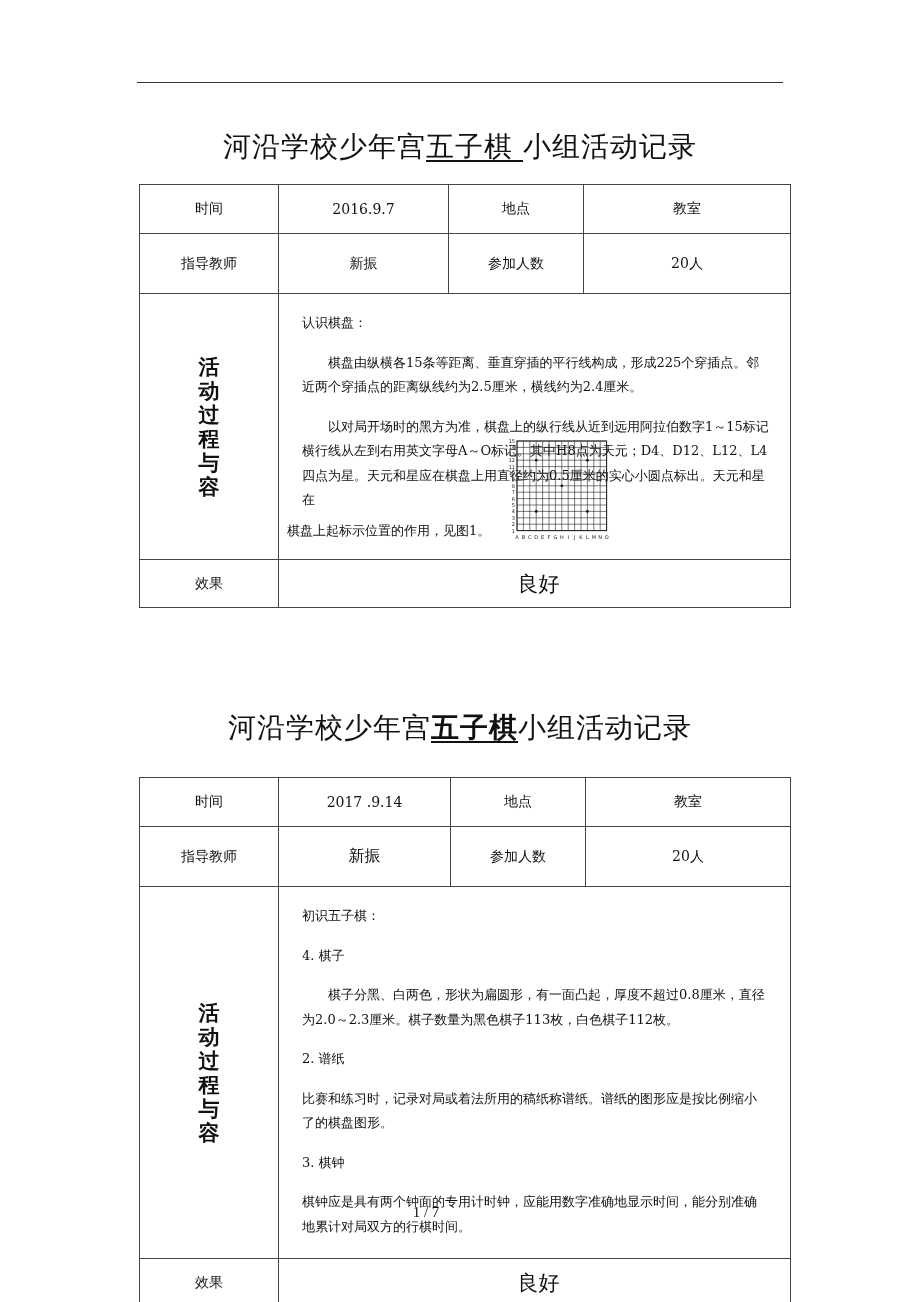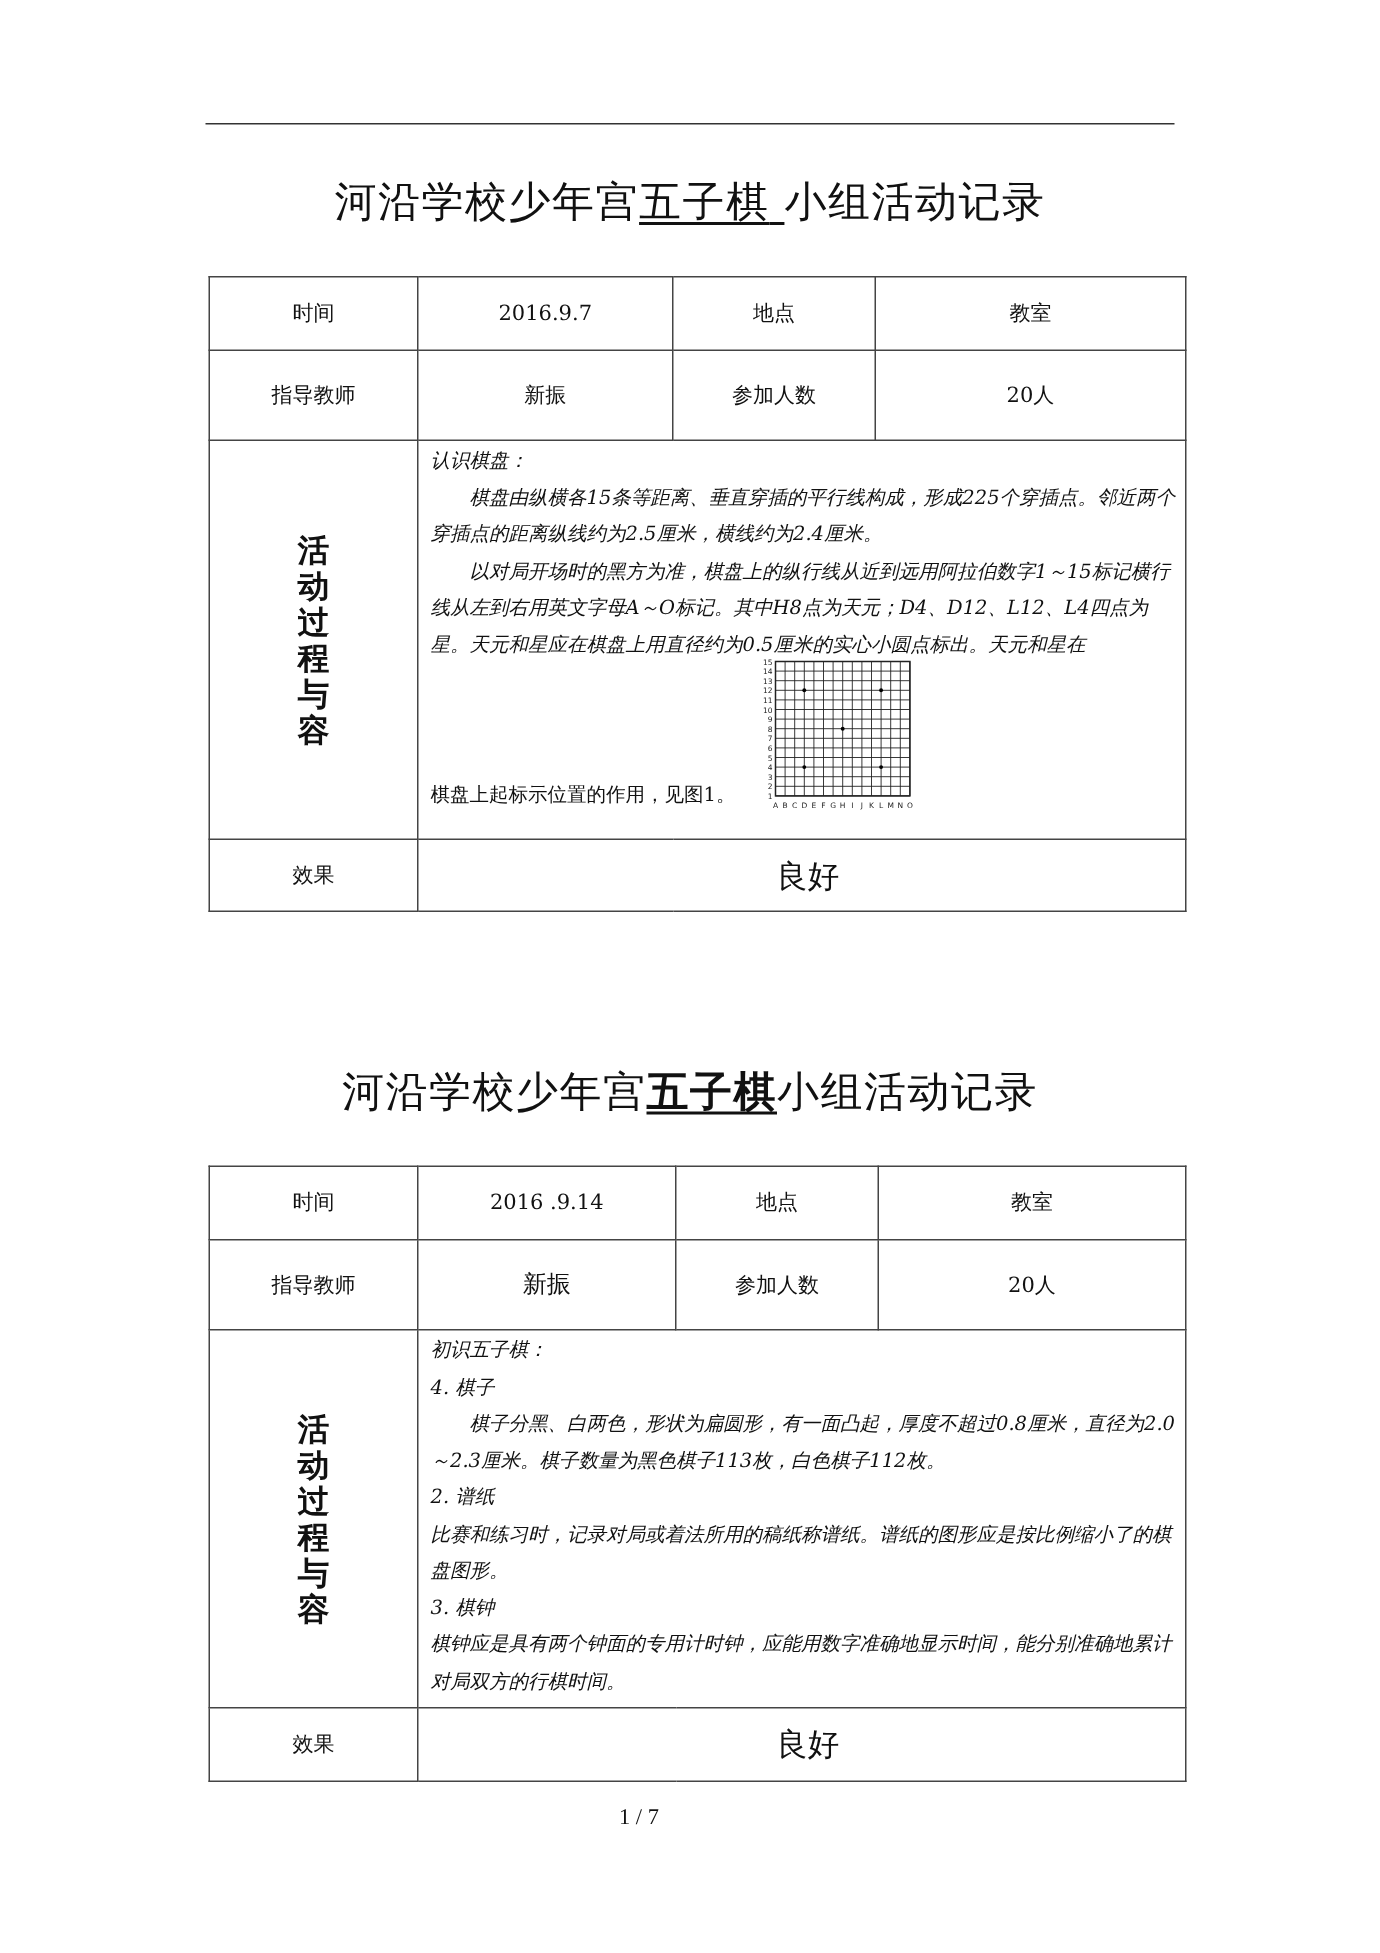--- a/index.html
+++ b/index.html
@@ -13,33 +13,33 @@
   .doc-title .b { font-weight: bold; }
   table.rec { position: absolute; left: 139px; width: 651px; border-collapse: collapse;
               table-layout: fixed; }
   table.rec td { border: 1.3px solid #444; padding: 0; vertical-align: middle; }
   .cell-c { text-align: center; font-size: 14px; }
   .cell-c.small { font-size: 16px; }
   .vert { width: 28px; margin: 0 auto; font-size: 21px; line-height: 24px; text-align: center;
           word-break: break-all; font-weight: bold; }
   .content { vertical-align: top !important; padding: 2px 6px 4px 8px !important;
              font-size: 13px; line-height: 24.5px; position: relative; }
-  .content p { margin: 0; font-style: italic; }
+  .content p { margin: 15px; }
   .content .ind { text-indent: 26px; }
   .result { font-size: 21px; padding-left: 8px !important; text-align: center; }
   .board { position: absolute; left: 220px; bottom: 10px; width: 114px; height: 112px; }
   .footer { position: absolute; top: 1204px; left: 0; width: 852px; text-align: center;
             font-size: 15px; font-family: "Liberation Serif", serif; }
 </style>
 </head>
 <body>
 
 <div class="header-rule"></div>
 
-<div class="doc-title" style="top:116px;">
+<div class="doc-title" style="top:128px;">
   <span>河沿学校少年宫</span><span class="u"><span>五子棋</span><span style="white-space:pre"> </span></span><span>小组活动记录</span>
 </div>
 
 <table class="rec" style="top:184px;">
   <colgroup>
       <col style="width:139px">
       <col style="width:170px">
       <col style="width:135px">
       <col style="width:207px">
     </colgroup>
@@ -151,21 +151,21 @@
 <table class="rec" style="top:777px;">
   <colgroup>
       <col style="width:139px">
       <col style="width:172px">
       <col style="width:135px">
       <col style="width:205px">
     </colgroup>
   <tbody>
       <tr style="height:49px">
     <td class="cell-c">时间</td>
-    <td class="cell-c">2016 .9.14</td>
+    <td class="cell-c">2017 .9.14</td>
     <td class="cell-c">地点</td>
     <td class="cell-c">教室</td>
   </tr>
   <tr style="height:60px">
     <td class="cell-c">指导教师</td>
     <td class="cell-c small">新振</td>
     <td class="cell-c">参加人数</td>
     <td class="cell-c">20人</td>
   </tr>
   <tr style="height:251px">

